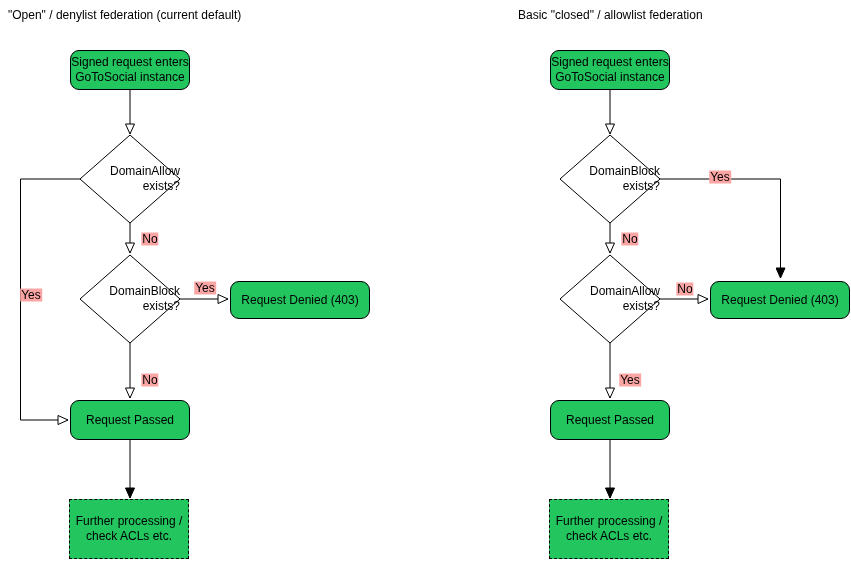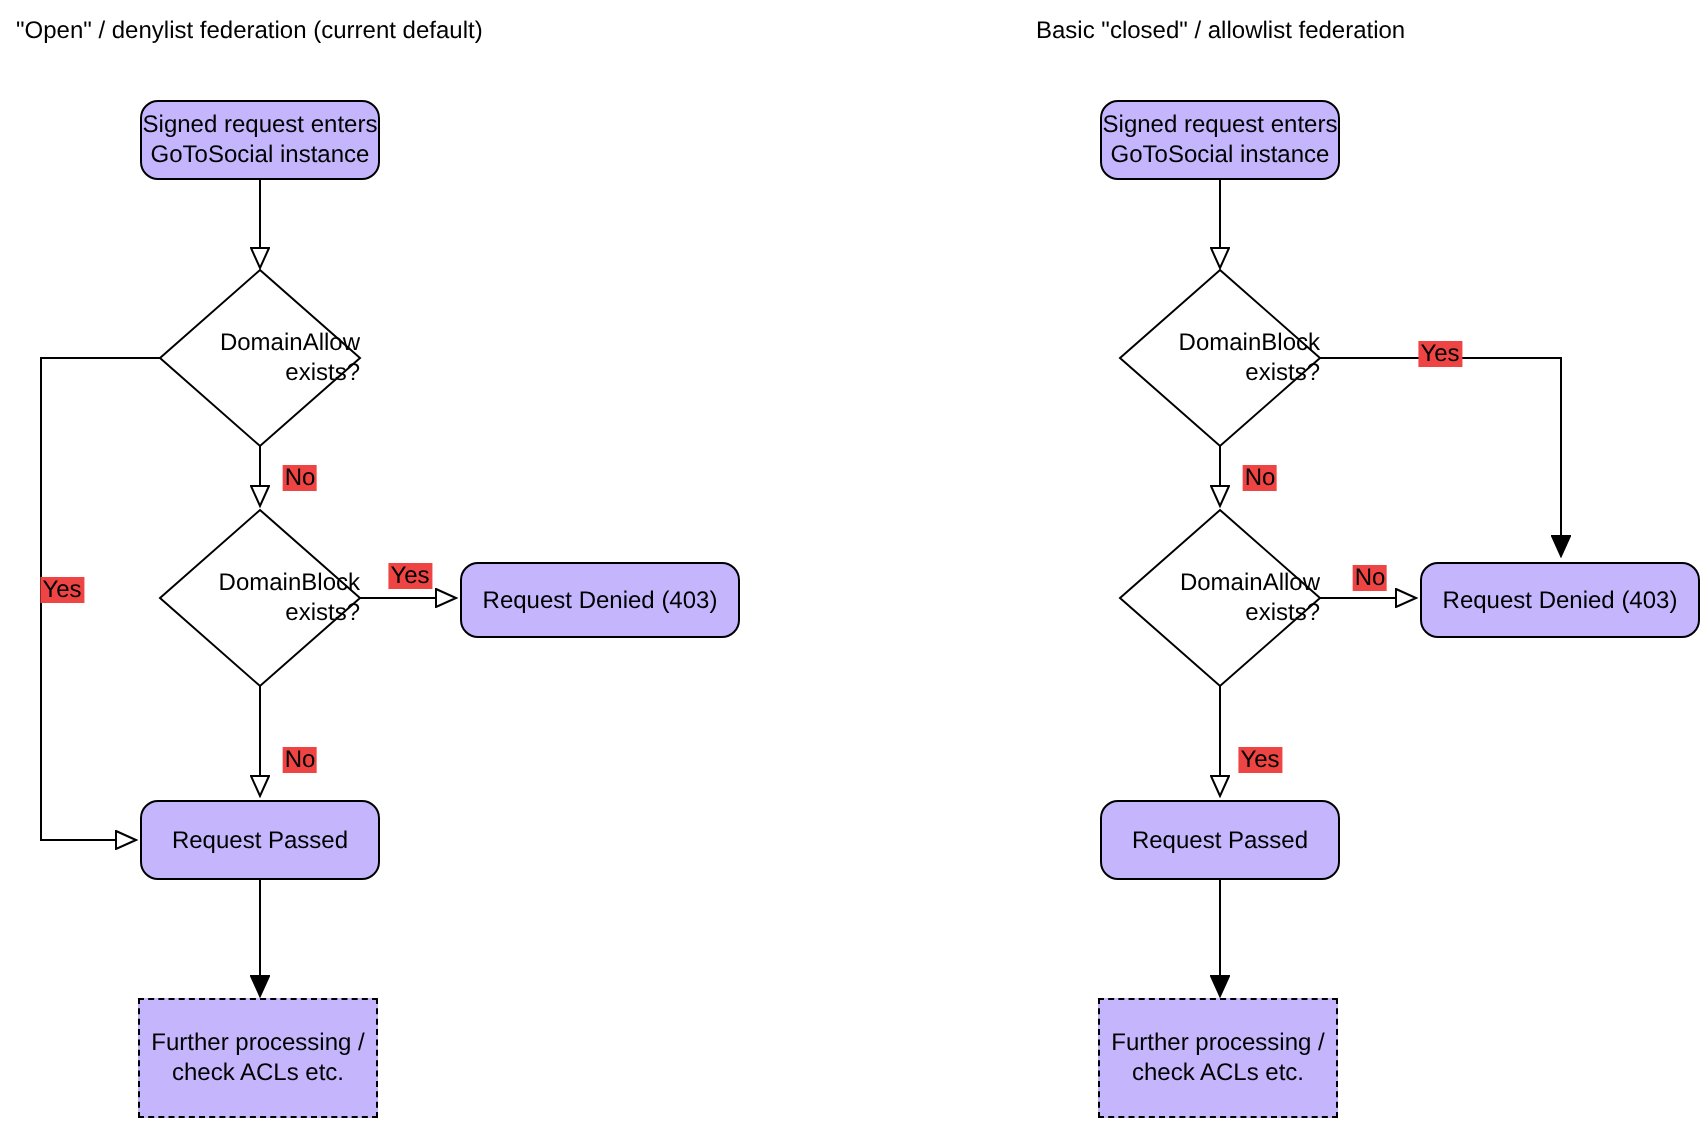--- a/index.html
+++ b/index.html
@@ -18,41 +18,41 @@
   }
   .title {
     position:absolute;
     line-height:14px;
     white-space:nowrap;
   }
   .node {
     position:absolute;
     box-sizing:border-box;
     border:1px solid #000000;
-    background:#c4b5fd;
+    background:#22c55e;
     display:flex;
     align-items:center;
     justify-content:center;
     text-align:center;
     white-space:pre-line;
     line-height:15px;
   }
   .rounded { border-radius:9px; }
   .dashed  { border-style:dashed; }
   .dlabel {
     position:absolute;
     width:100px;
     text-align:right;
     white-space:pre-line;
     line-height:15px;
   }
   .elabel {
     position:absolute;
     transform:translate(-50%,-50%);
-    background:#ef4444;
+    background:#fca5a5;
     padding:0 1px;
     line-height:13px;
     white-space:nowrap;
   }
 </style>
 </head>
 <body>
 
 <div class="canvas">
 

